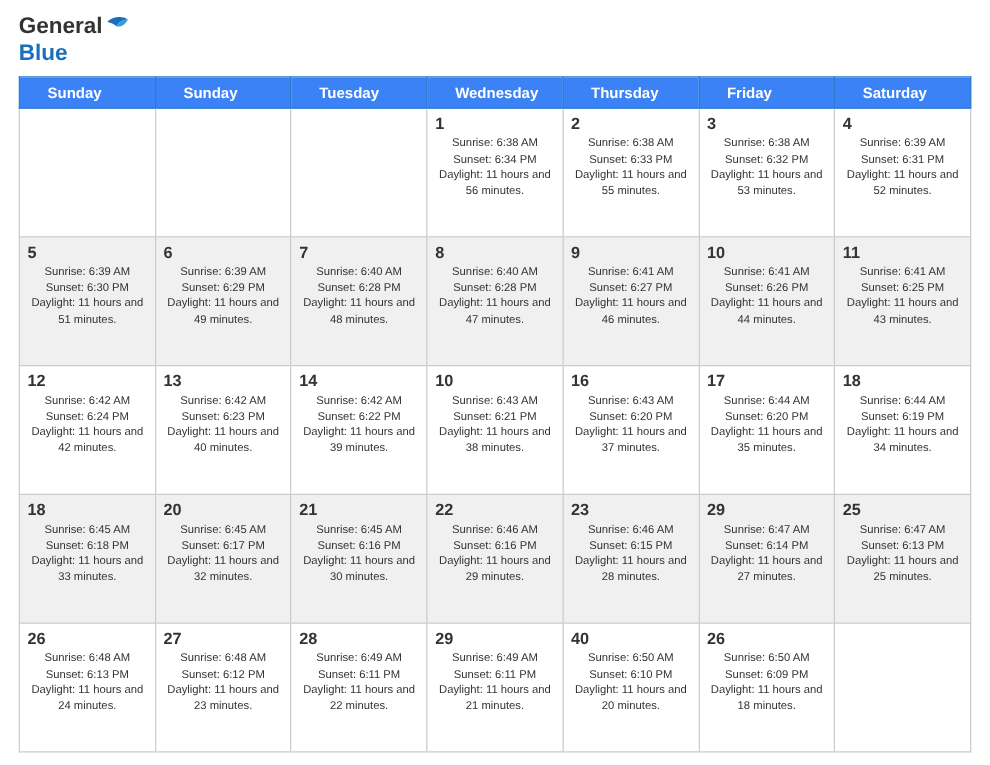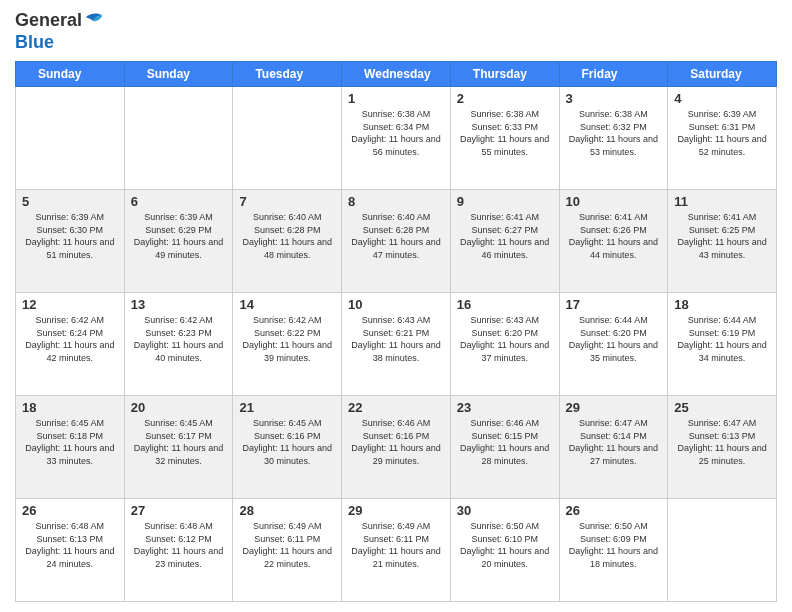--- a/index.html
+++ b/index.html
@@ -257,21 +257,21 @@
           </td>
           <td>
             <span class="day-number">28</span>
             <div class="day-info">Sunrise: 6:49 AM<br>Sunset: 6:11 PM<br>Daylight: 11 hours and 22 minutes.</div>
           </td>
           <td>
             <span class="day-number">29</span>
             <div class="day-info">Sunrise: 6:49 AM<br>Sunset: 6:11 PM<br>Daylight: 11 hours and 21 minutes.</div>
           </td>
           <td>
-            <span class="day-number">30</span>
+            <span class="day-number">40</span>
             <div class="day-info">Sunrise: 6:50 AM<br>Sunset: 6:10 PM<br>Daylight: 11 hours and 20 minutes.</div>
           </td>
           <td>
             <span class="day-number">26</span>
             <div class="day-info">Sunrise: 6:50 AM<br>Sunset: 6:09 PM<br>Daylight: 11 hours and 18 minutes.</div>
           </td>
           <td class="empty-cell"></td>
         </tr>
       </tbody>
   </table>

